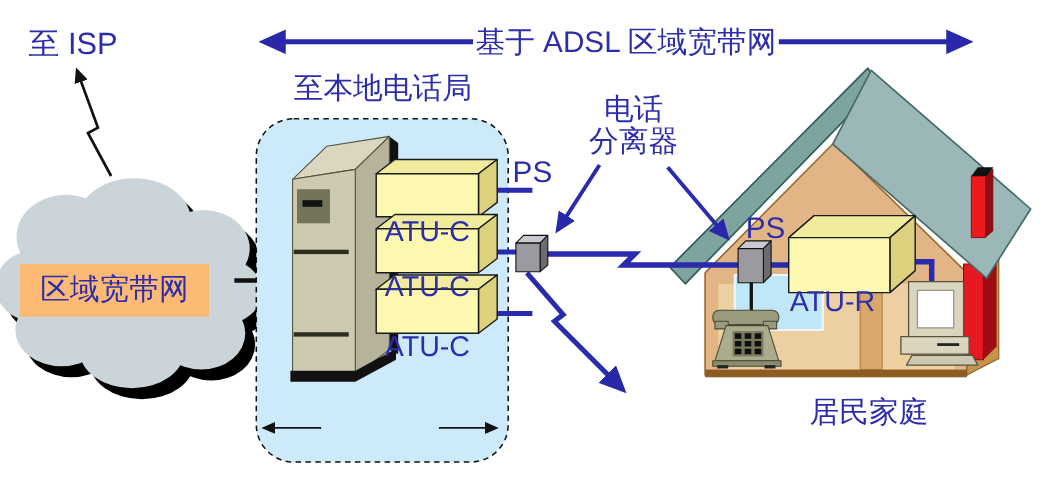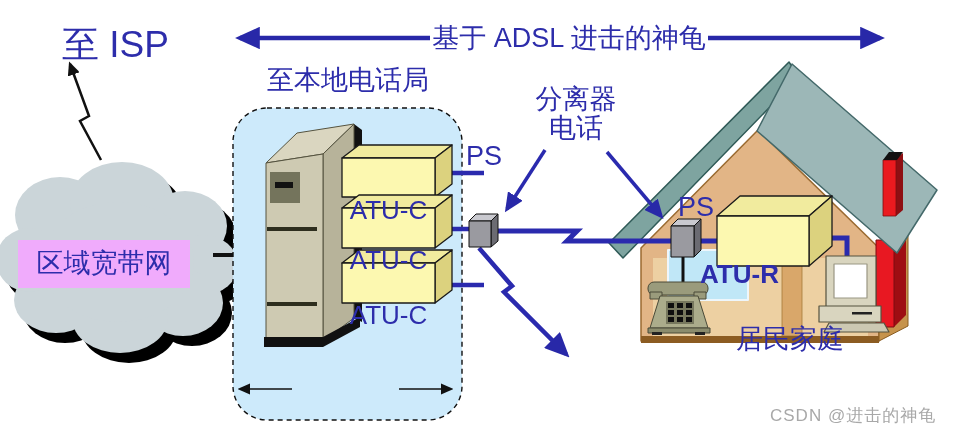--- a/index.html
+++ b/index.html
@@ -1,24 +1,24 @@
 <!DOCTYPE html>
 <html><head>
 <meta charset="utf-8">
 <style>
   html,body{margin:0;padding:0;background:#ffffff;}
   #stage{position:relative;width:959px;height:435px;background:#ffffff;overflow:hidden;
          font-family:"Liberation Sans","DejaVu Sans",sans-serif;}
   #diagram-svg{position:absolute;left:0;top:0;}
   .lbl{position:absolute;color:#2d2dab;line-height:1.08;white-space:nowrap;}
   .c{text-align:center;}
-  .f28{font-size:37px;margin-left:36px;}
+  .f28{font-size:28px;}
   .f27{font-size:27px;}
   .f26{font-size:26px;margin-top:32px;}
-  .cloud-box{position:absolute;left:18px;top:240px;width:172px;height:48px;background:#f0abfc;
+  .cloud-box{position:absolute;left:18px;top:240px;width:172px;height:48px;background:#fdba74;
              display:flex;align-items:center;justify-content:center;}
   .watermark{position:absolute;left:770px;top:404px;font-size:17px;color:#a8a8a8;letter-spacing:1px;}
 </style>
 </head>
 <body>
 
 <div id="stage">
 
 <svg id="diagram-svg" width="959" height="435" viewBox="0 0 959 435">
   <defs>
@@ -180,43 +180,42 @@
     <rect x="826" y="256" width="50" height="52" fill="#d9d5bf"></rect>
     <rect x="834" y="264" width="33" height="34" fill="#ffffff" stroke="#9a9784"></rect>
     <rect x="819" y="306" width="62" height="16" fill="#d9d5bf"></rect>
     <rect x="852" y="312" width="20" height="2.5" fill="#222222" stroke="none"></rect>
     <polygon points="829,323 884,323 889,332 824,332" fill="#ccc8b2"></polygon>
   </g>
 </svg>
 
 <div class="lbl f28" style="left:26px;top:25px;">至 ISP</div>
 
-<div class="lbl f27 c" style="left:425px;top:24px;width:288px;">基于 ADSL 进击的神龟</div>
+<div class="lbl f27 c" style="left:425px;top:24px;width:288px;">基于 ADSL 区域宽带网</div>
 
 <div class="lbl f27 c" style="left:258px;top:66px;width:180px;">至本地电话局</div>
 
 <div class="cloud-box">
   <span class="lbl f27" style="position:static;">区域宽带网</span>
 </div>
 
 <div class="lbl f26 c" style="left:342px;top:164px;width:93px;">ATU-C</div>
 <div class="lbl f26 c" style="left:342px;top:214px;width:93px;">ATU-C</div>
 <div class="lbl f26 c" style="left:342px;top:269px;width:93px;">ATU-C</div>
 
 <div class="lbl f27" style="left:466px;top:142px;">PS</div>
 
 <div class="lbl f27 c" style="left:520px;top:85px;width:112px;">
+  <div>电话</div>
   <div>分离器</div>
-  <div>电话</div>
 </div>
 
 
 <div class="lbl f27" style="left:678px;top:193px;">PS</div>
 
-<div class="lbl f26 c" style="left:700px;top:228px;width:72px;font-weight:bold;">ATU-R</div>
-
-
-
-<div class="lbl f27 c" style="left:720px;top:325px;width:140px;">居民家庭</div>
-
-<div class="watermark">CSDN @进击的神龟</div>
+<div class="lbl f26 c" style="left:718px;top:228px;width:72px;">ATU-R</div>
+
+
+
+<div class="lbl f27 c" style="left:720px;top:361px;width:140px;">居民家庭</div>
+
 
 </div>
 
 </body></html>

